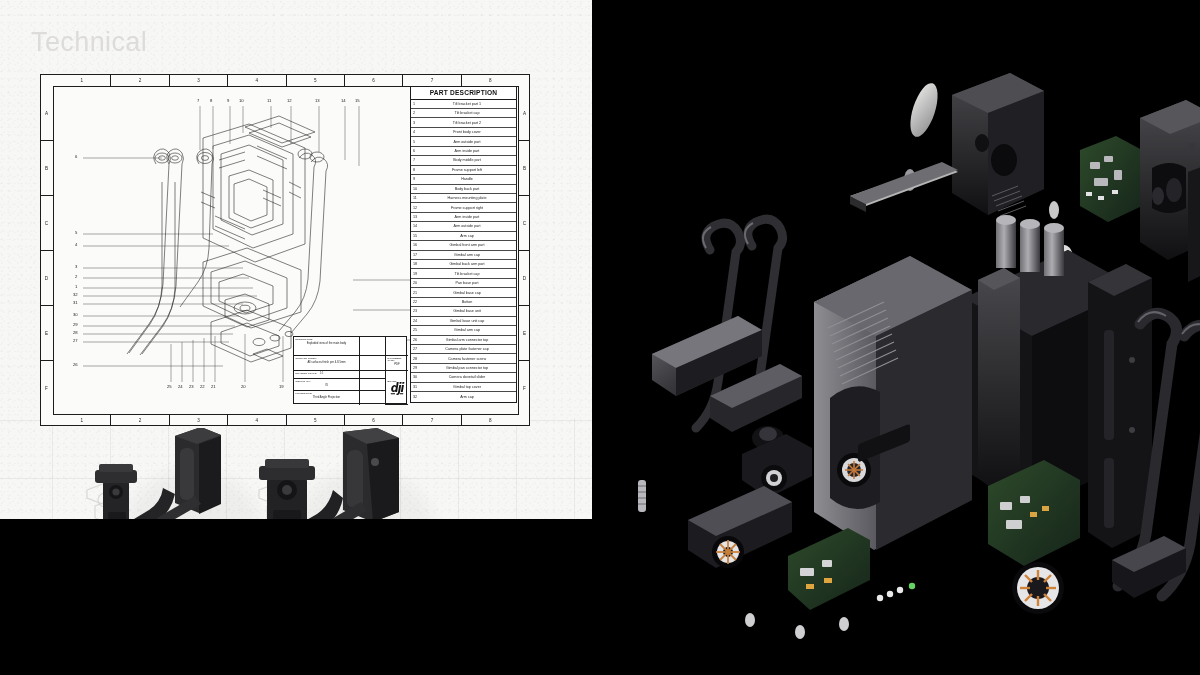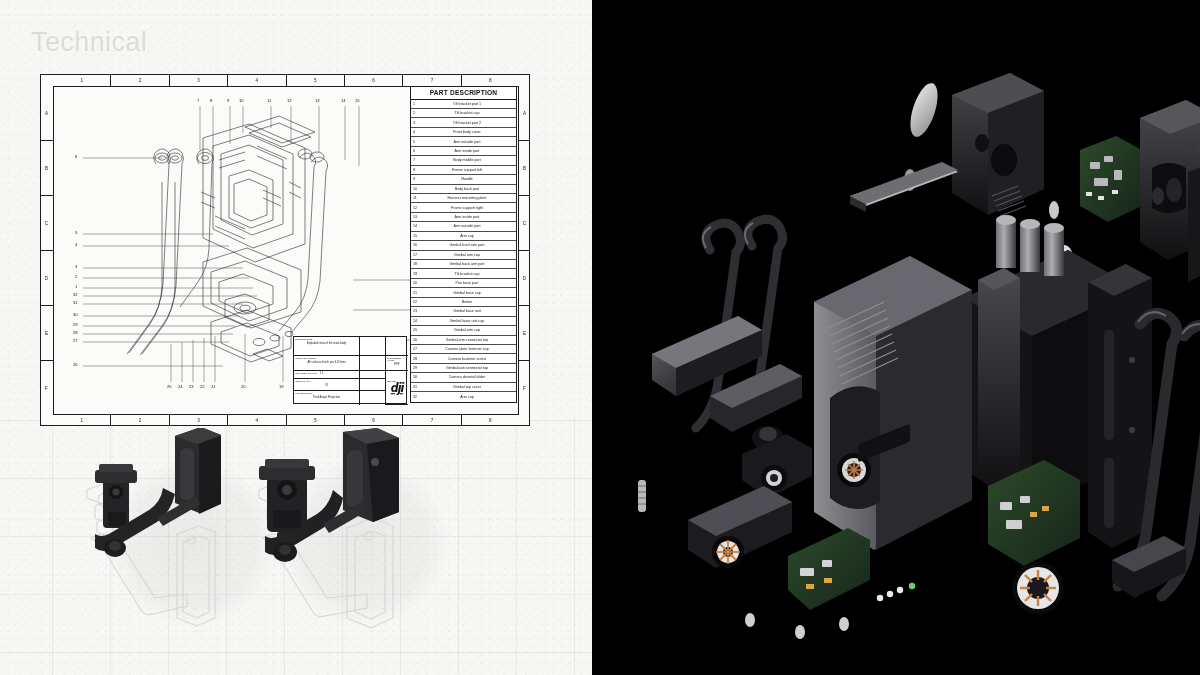--- a/index.html
+++ b/index.html
@@ -7,21 +7,21 @@
   body {
     font-family: "Liberation Sans", sans-serif;
     background: #000;
     position: relative;
   }
   #stage { position: relative; width: 1200px; height: 675px; }
 
   
   .left-panel {
     position: absolute; left: 0; top: 0;
-    width: 592px; height: 675px;
+    width: 592px; height: 519px;
     background: #f7f7f5;
     overflow: hidden;
   }
   .paper-noise {
     position: absolute; inset: 0;
     background-image:
       radial-gradient(circle at 13% 22%, rgba(0,0,0,.025) 0 1px, transparent 1px),
       radial-gradient(circle at 47% 71%, rgba(0,0,0,.02) 0 1px, transparent 1px),
       radial-gradient(circle at 78% 35%, rgba(0,0,0,.022) 0 1px, transparent 1px),
       radial-gradient(circle at 29% 88%, rgba(0,0,0,.018) 0 1px, transparent 1px),

